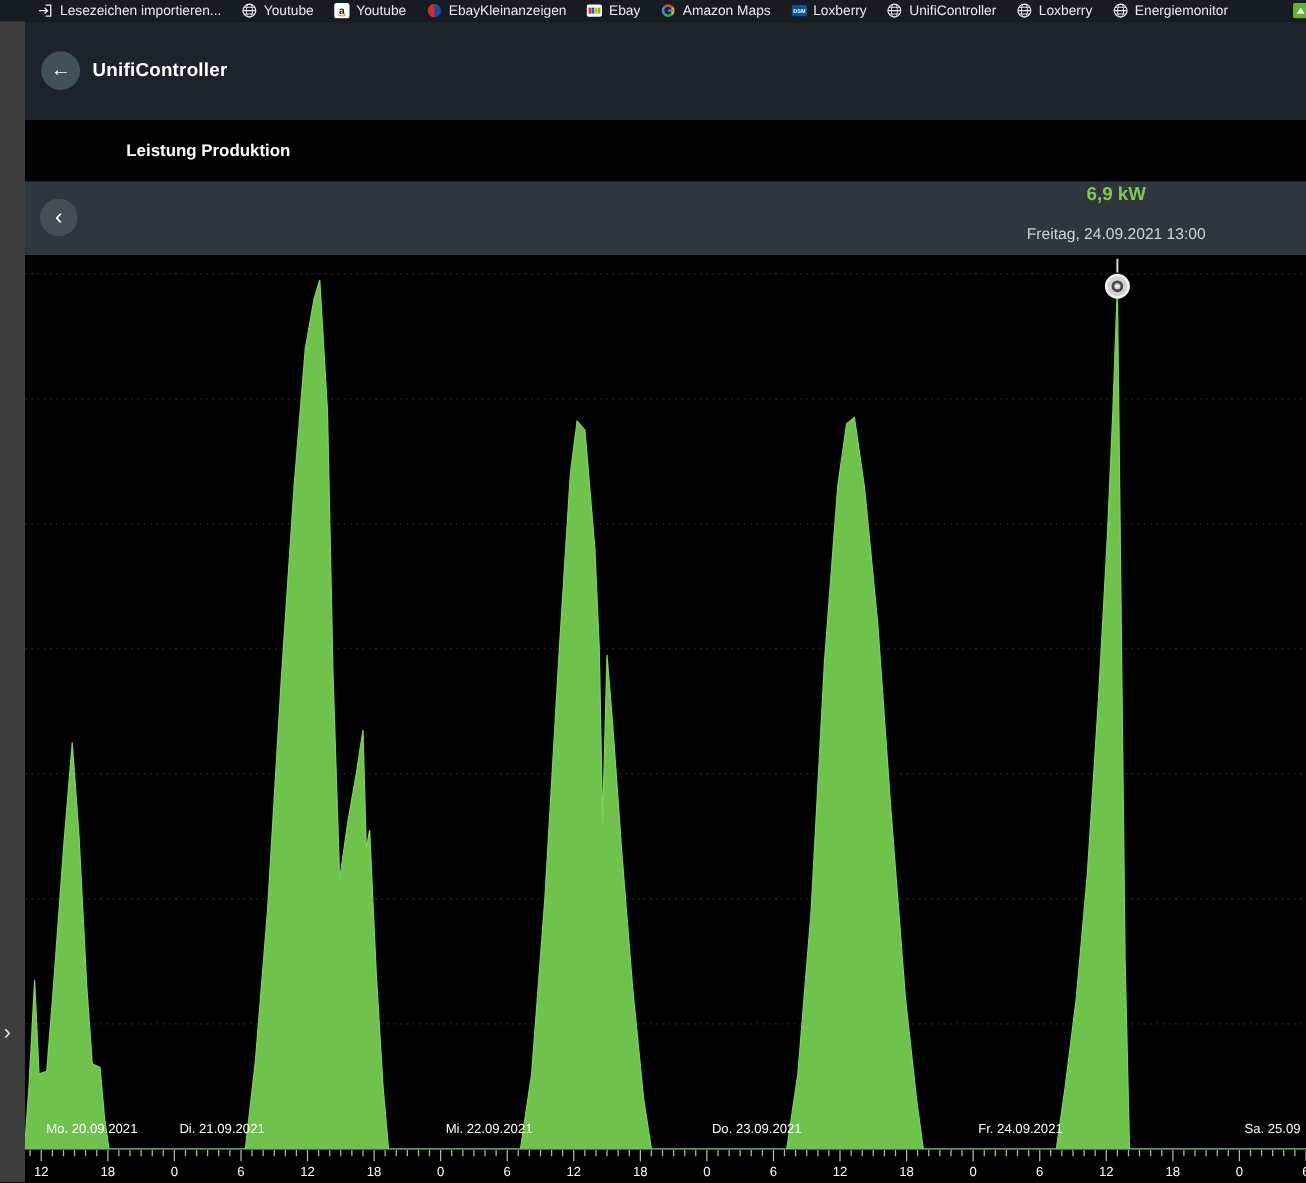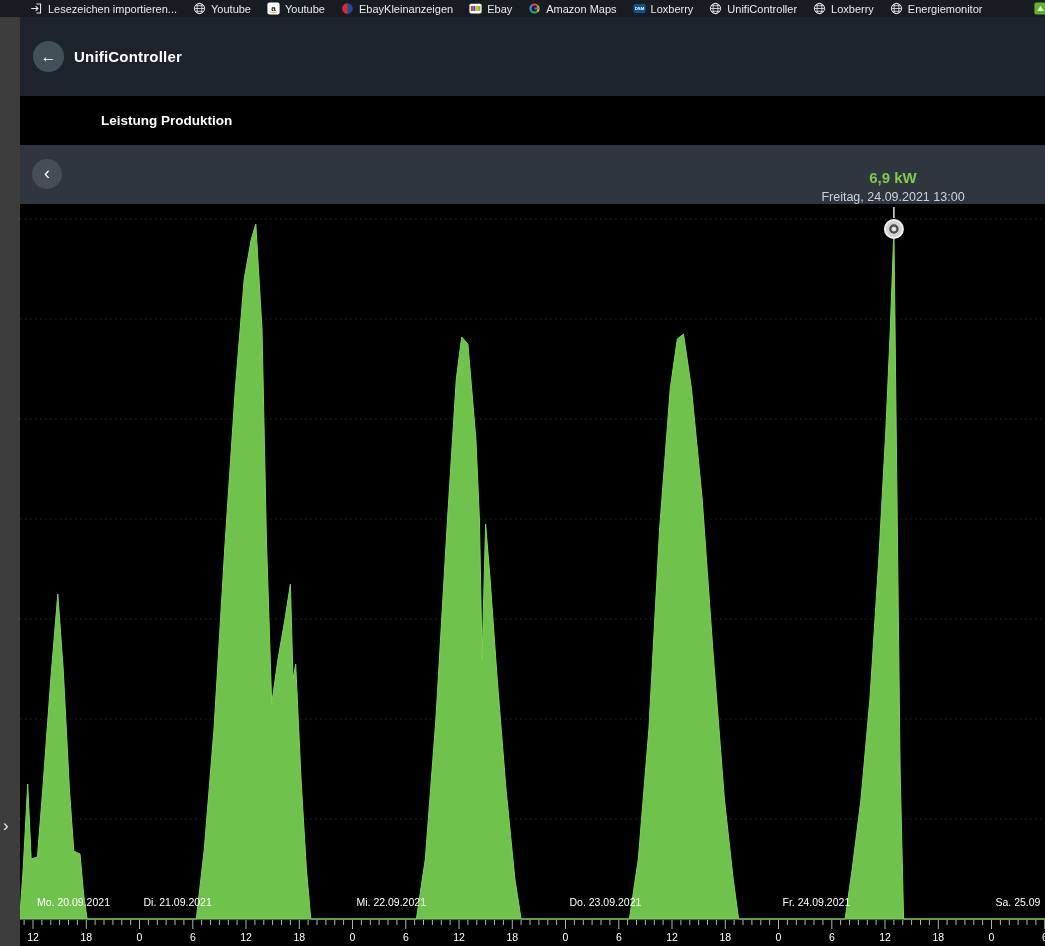--- a/index.html
+++ b/index.html
@@ -29,23 +29,23 @@
     display:flex; align-items:center; justify-content:center; font-size:16px; cursor:pointer; }
   .app-title { color:#fff; font-size:15px; font-weight:bold; letter-spacing:.2px; }
 
   .section-band { height:49px; background:#000; display:flex; align-items:center; padding-left:50px; }
   .section-title { color:#fff; font-size:13.5px; font-weight:bold;padding-left:31px; }
 
   .toolbar { position:relative; height:59px; background:#30363d; }
   .prev-btn { position:absolute; left:12px; top:14px; width:30px; height:30px; border-radius:50%;
     background:#464d55; color:#fff; display:flex; align-items:center; justify-content:center;
     font-size:18px; cursor:pointer; padding-bottom:2px; }
-  .readout { position:absolute; left:873px; top:24px; transform:translateX(-50%); text-align:center; }
+  .readout { position:absolute; left:873px; top:2px; transform:translateX(-50%); text-align:center; }
   .readout-value { color:#7fca50; font-size:15px; font-weight:bold; }
-  .readout-time { color:#ccd2d8; font-size:12.5px; margin-top:4px; white-space:nowrap; }
+  .readout-time { color:#ccd2d8; font-size:12.5px; margin-top:16px; white-space:nowrap; }
 
   .chart-area { position:relative; width:1025px; height:742px; background:#000; overflow:hidden; }
   svg text { font-family:"Liberation Sans", sans-serif; }
 </style>
 </head>
 <body>
 
 <div class="screen">
 
   <div class="bookmarks-bar">

